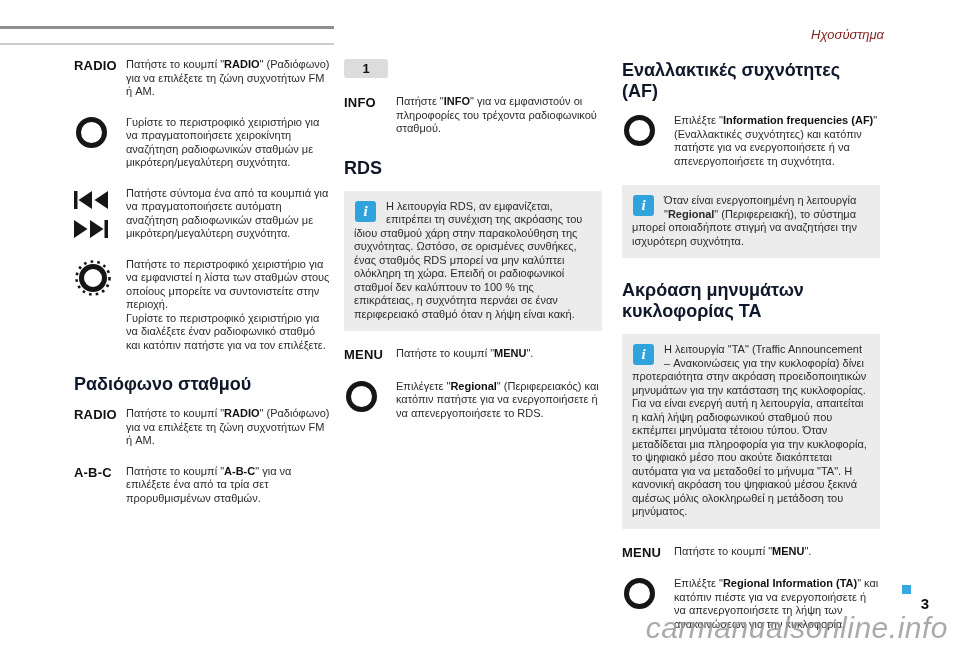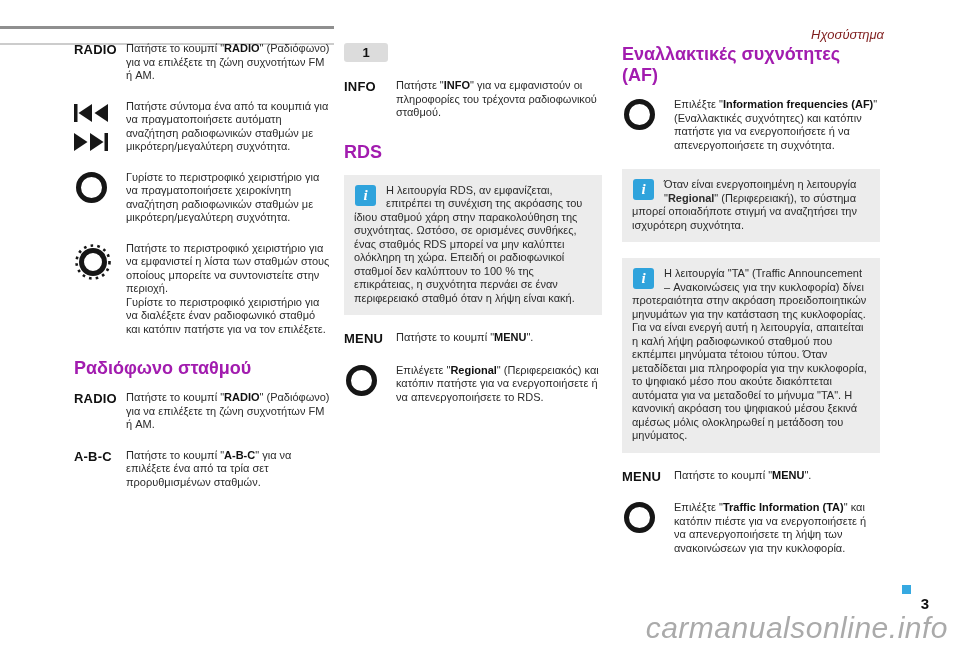--- a/index.html
+++ b/index.html
@@ -12,34 +12,34 @@
 
   .rule { position:absolute; left:0; }
   .rule-dark  { top:26px; width:334px; height:3px; background:#8f8f8f; }
   .rule-light { top:43px; width:334px; height:2px; background:#cccccc; }
 
   .running-head {
     position:absolute; top:27px; right:76px;
     font-style:italic; color:#7f1d1d; font-size:13px;
   }
 
-  .col { position:absolute; top:42px; width:258px; font-size:11px; line-height:13.5px; color:#2b2b2b; }
+  .col { position:absolute; top:58px; width:258px; font-size:11px; line-height:13.5px; color:#2b2b2b; }
   .col1 { left:74px; }
   .col2 { left:344px; }
   .col3 { left:622px; }
 
   .row { display:flex; margin-bottom:17px; }
   .icon-cell { width:52px; flex:0 0 52px; padding-top:1px; }
   .text-cell { flex:1; }
   .text-cell b { color:#111; }
 
   .btn-label { font-weight:bold; font-size:13px; letter-spacing:.2px; color:#111; }
 
   h2 {
-    font-size:18px; line-height:21px; font-weight:bold; color:#a21caf;
+    font-size:18px; line-height:21px; font-weight:bold; color:#0f172a;
     margin:22px 0 12px 0;
   }
   .col > h2:first-child { margin-top:2px; }
 
   .ring {
     display:block; width:31px; height:31px; margin-left:2px;
     border:5px solid #161616; border-radius:50%;
   }
 
   .skip-stack { display:flex; flex-direction:column; gap:11px; padding-top:4px; }
@@ -79,47 +79,47 @@
   <div class="rule rule-light"></div>
   <div class="running-head">Ηχοσύστημα</div>
 
   <div class="col col1">
 
     <div class="row">
       <div class="icon-cell">
         <span class="btn-label">RADIO</span>
       </div>
       <div class="text-cell">Πατήστε το κουμπί "<b>RADIO</b>" (Ραδιόφωνο) για να επιλέξετε τη ζώνη συχνοτήτων FM ή AM.</div>
+    </div>
+
+    <div class="row">
+      <div class="icon-cell">
+        <span class="ring"></span>
+      </div>
+      <div class="text-cell">Γυρίστε το περιστροφικό χειριστήριο για να πραγματοποιήσετε χειροκίνητη αναζήτηση ραδιοφωνικών σταθμών με μικρότερη/μεγαλύτερη συχνότητα.</div>
     </div>
 
     <div class="row">
       <div class="icon-cell skip-stack">
         <svg width="34" height="18" viewBox="0 0 34 18">
           <rect x="0" y="0" width="3.5" height="18" fill="#161616"></rect>
           <polygon points="18,0 4.5,9 18,18" fill="#161616"></polygon>
           <polygon points="34,0 20.5,9 34,18" fill="#161616"></polygon>
         </svg>
         <svg width="34" height="18" viewBox="0 0 34 18">
           <polygon points="0,0 13.5,9 0,18" fill="#161616"></polygon>
           <polygon points="16,0 29.5,9 16,18" fill="#161616"></polygon>
           <rect x="30.5" y="0" width="3.5" height="18" fill="#161616"></rect>
         </svg>
       </div>
       <div class="text-cell">Πατήστε σύντομα ένα από τα κουμπιά για να πραγματοποιήσετε αυτόματη αναζήτηση ραδιοφωνικών σταθμών με μικρότερη/μεγαλύτερη συχνότητα.</div>
     </div>
 
     <div class="row">
       <div class="icon-cell">
-        <span class="ring"></span>
-      </div>
-      <div class="text-cell">Γυρίστε το περιστροφικό χειριστήριο για να πραγματοποιήσετε χειροκίνητη αναζήτηση ραδιοφωνικών σταθμών με μικρότερη/μεγαλύτερη συχνότητα.</div>
-    </div>
-
-    <div class="row">
-      <div class="icon-cell">
         <svg width="38" height="38" viewBox="0 0 38 38">
           <circle cx="19" cy="19" r="11.5" fill="none" stroke="#161616" stroke-width="5"></circle>
           <circle cx="19" cy="19" r="16.5" fill="none" stroke="#161616" stroke-width="2.6" stroke-dasharray="2.6 4.2"></circle>
         </svg>
       </div>
       <div class="text-cell">Πατήστε το περιστροφικό χειριστήριο για να εμφανιστεί η λίστα των σταθμών στους οποίους μπορείτε να συντονιστείτε στην περιοχή.<br>Γυρίστε το περιστροφικό χειριστήριο για να διαλέξετε έναν ραδιοφωνικό σταθμό και κατόπιν πατήστε για να τον επιλέξετε.</div>
     </div>
 
     <h2>Ραδιόφωνο σταθμού</h2>
 
@@ -186,38 +186,39 @@
         <span class="ring"></span>
       </div>
       <div class="text-cell">Επιλέξτε "<b>Information frequencies (AF)</b>" (Εναλλακτικές συχνότητες) και κατόπιν πατήστε για να ενεργοποιήσετε ή να απενεργοποιήσετε τη συχνότητα.</div>
     </div>
 
     <div class="infobox">
       <span class="info-icon">i</span>
       <span>Όταν είναι ενεργοποιημένη η λειτουργία "<b>Regional</b>" (Περιφερειακή), το σύστημα μπορεί οποιαδήποτε στιγμή να αναζητήσει την ισχυρότερη συχνότητα.</span>
     </div>
 
+    <h2>Ακρόαση μηνυμάτων<br>κυκλοφορίας TA</h2>
 
     <div class="infobox">
       <span class="info-icon">i</span>
       <span>Η λειτουργία "TA" (Traffic Announcement – Ανακοινώσεις για την κυκλοφορία) δίνει προτεραιότητα στην ακρόαση προειδοποιητικών μηνυμάτων για την κατάσταση της κυκλοφορίας. Για να είναι ενεργή αυτή η λειτουργία, απαιτείται η καλή λήψη ραδιοφωνικού σταθμού που εκπέμπει μηνύματα τέτοιου τύπου. Όταν μεταδίδεται μια πληροφορία για την κυκλοφορία, το ψηφιακό μέσο που ακούτε διακόπτεται αυτόματα για να μεταδοθεί το μήνυμα "TA". Η κανονική ακρόαση του ψηφιακού μέσου ξεκινά αμέσως μόλις ολοκληρωθεί η μετάδοση του μηνύματος.</span>
     </div>
 
     <div class="row">
       <div class="icon-cell">
         <span class="btn-label">MENU</span>
       </div>
       <div class="text-cell">Πατήστε το κουμπί "<b>MENU</b>".</div>
     </div>
 
     <div class="row">
       <div class="icon-cell">
         <span class="ring"></span>
       </div>
-      <div class="text-cell">Επιλέξτε "<b>Traffic Information (TA)</b>" και κατόπιν πιέστε για να ενεργοποιήσετε ή να απενεργοποιήσετε τη λήψη των ανακοινώσεων για την κυκλοφορία.</div>
+      <div class="text-cell">Επιλέξτε "<b>Regional Information (TA)</b>" και κατόπιν πιέστε για να ενεργοποιήσετε ή να απενεργοποιήσετε τη λήψη των ανακοινώσεων για την κυκλοφορία.</div>
     </div>
 
   </div>
 
   <div class="chapter-square"></div>
   <div class="page-number">3</div>
   <div class="watermark">carmanualsonline.info</div>
 
 </div>
 

